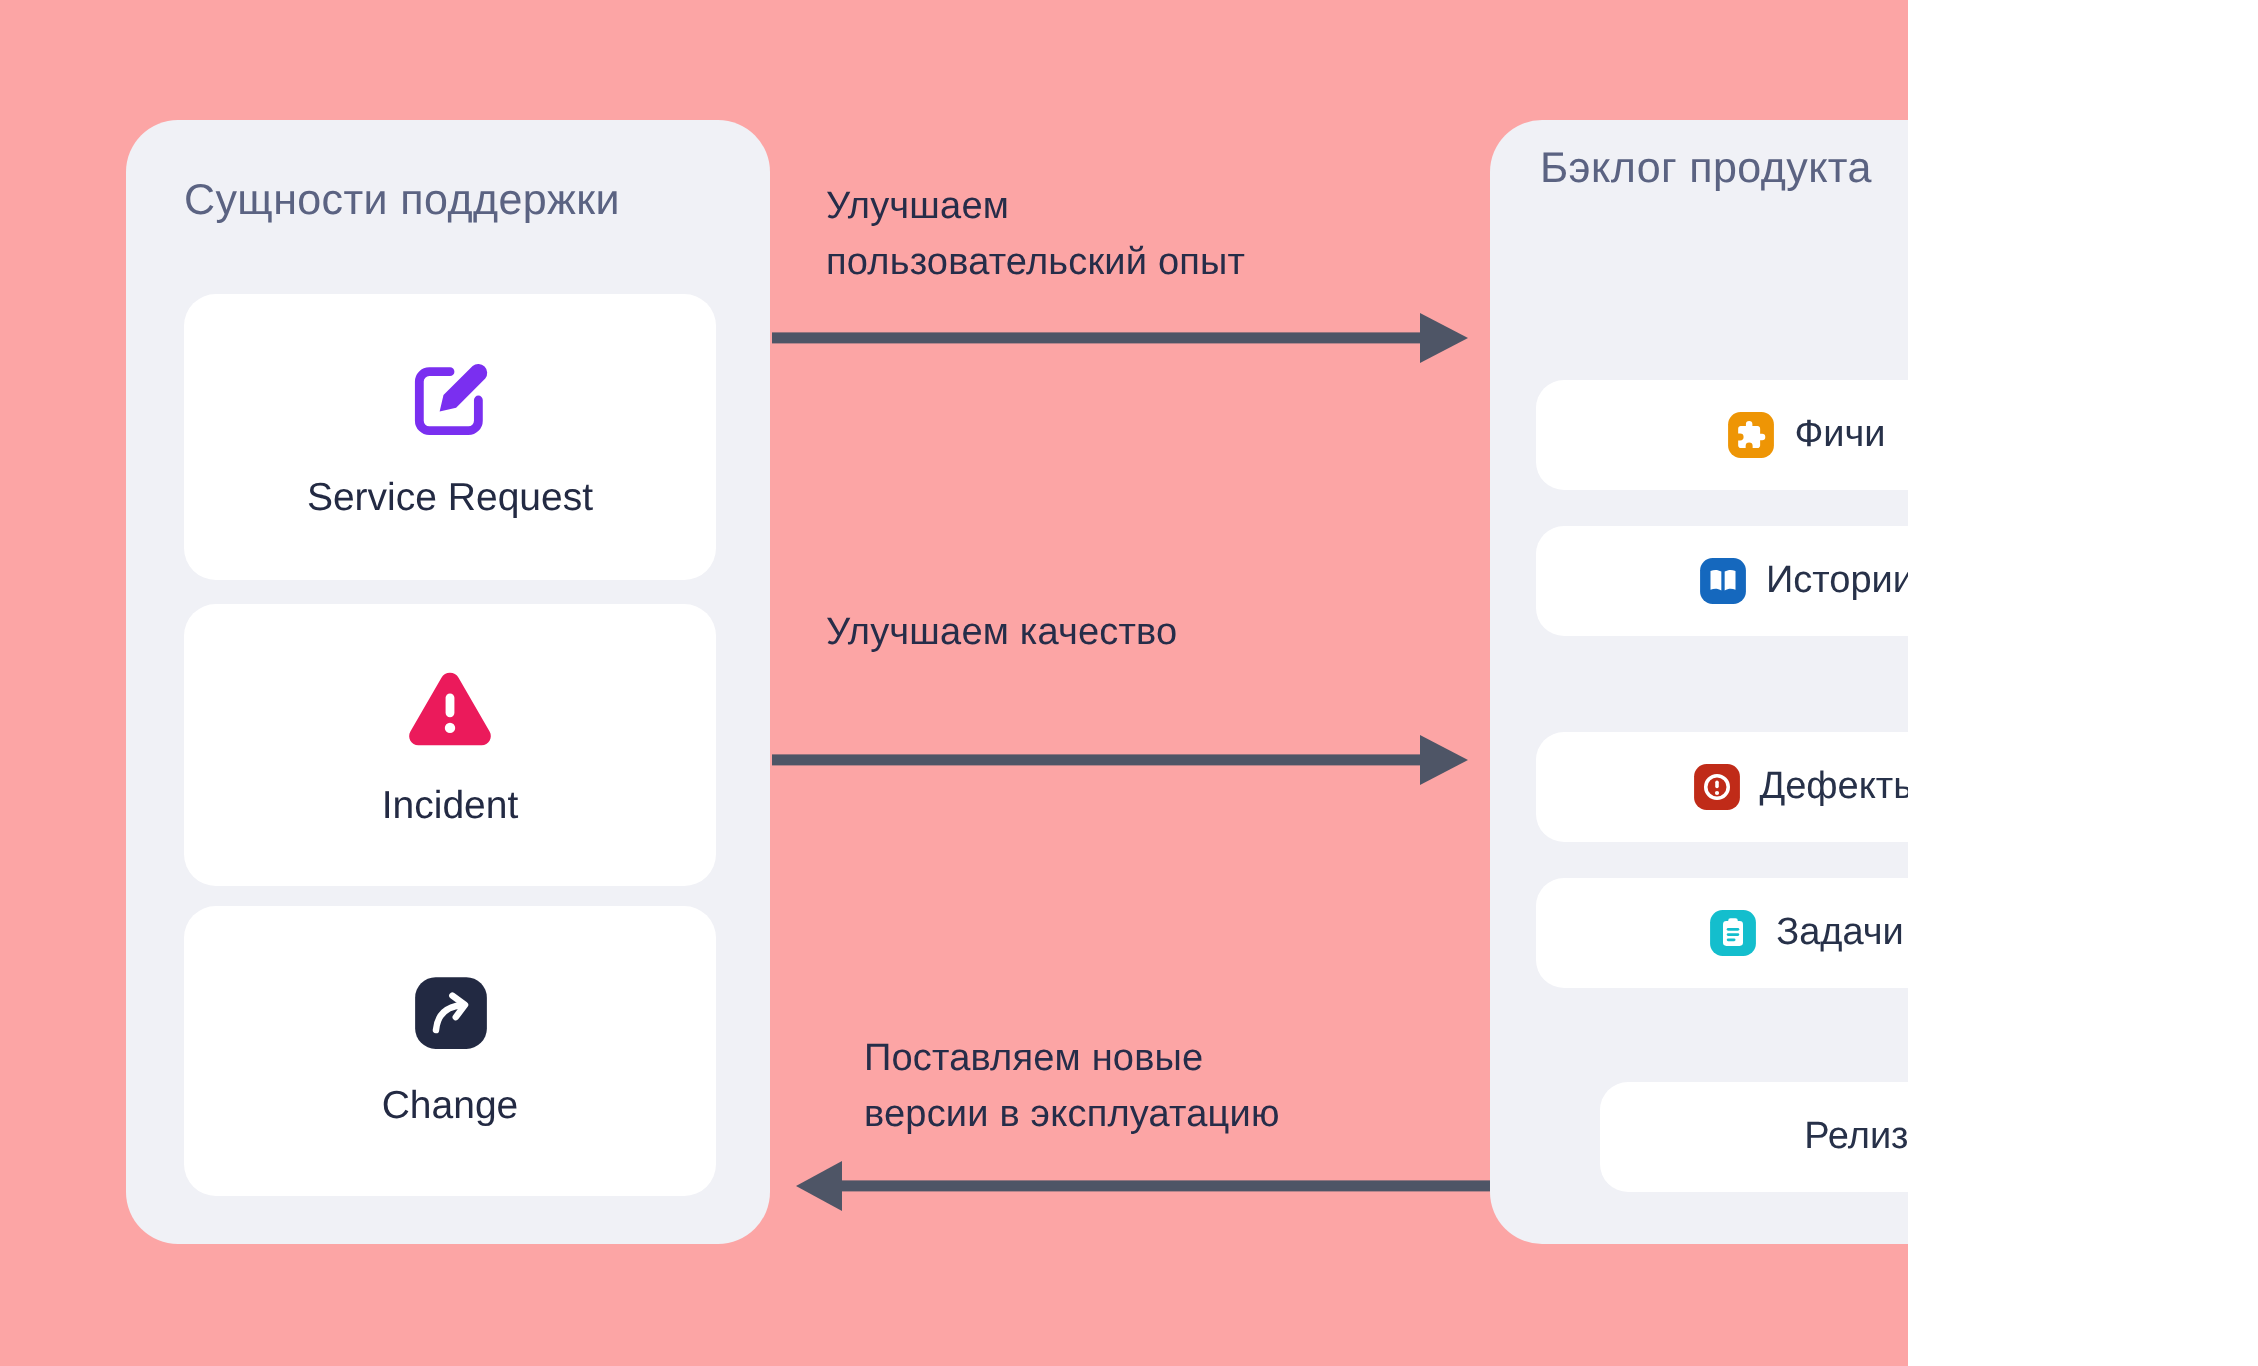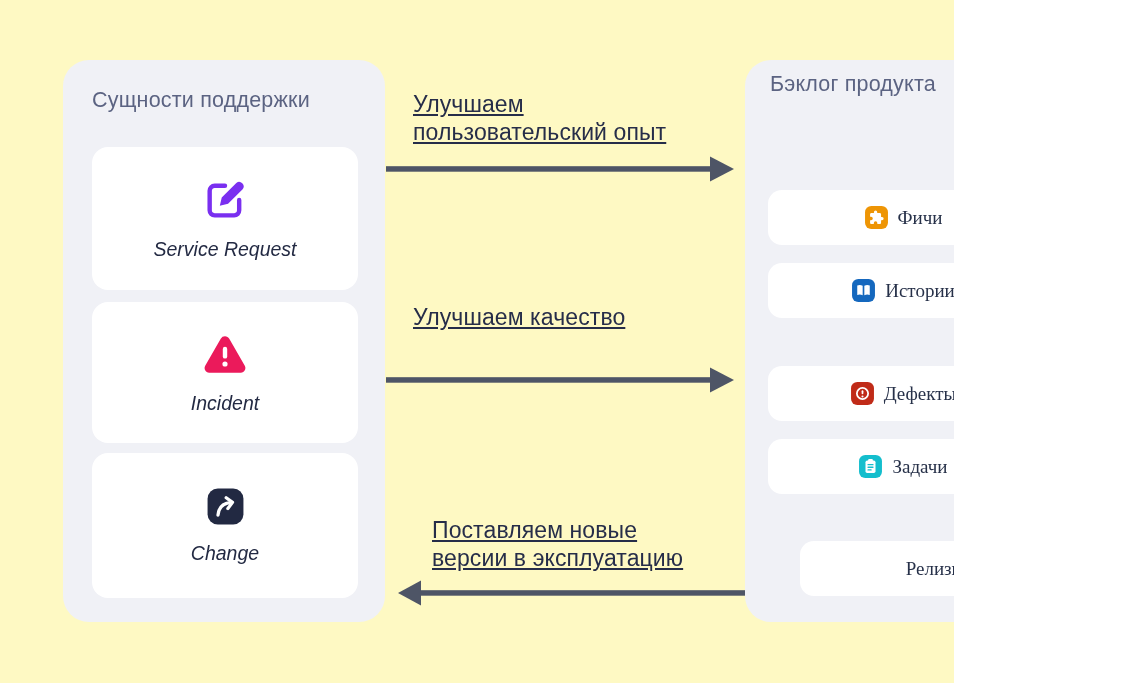--- a/index.html
+++ b/index.html
@@ -1,42 +1,42 @@
 <!DOCTYPE html>
 <html><head>
 <meta charset="utf-8">
 <style>
   * { margin:0; padding:0; box-sizing:border-box; }
   html,body { background:#ffffff; }
   body { font-family:"Liberation Sans","DejaVu Sans",sans-serif; }
-  .stage { position:relative; width:954px; height:683px; background:#fef9c3; overflow:hidden; }
+  .stage { position:relative; width:954px; height:683px; background:#fca5a5; overflow:hidden; }
 
   .panel { position:absolute; background:#F0F1F6; border-radius:26px; }
   .panel-left  { left:63px;  top:60px; width:322px; height:562px; }
   .panel-right { left:745px; top:60px; width:317px; height:562px; }
 
   .panel-title { position:absolute; font-size:21.5px; color:#5B6382; letter-spacing:.2px; }
   .panel-title.lt { left:92px;  top:88px; }
   .panel-title.rt { left:770px; top:72px; }
 
   .card { position:absolute; left:92px; width:266px; background:#ffffff; border-radius:16px;
           display:flex; flex-direction:column; align-items:center; justify-content:center; gap:15px; }
   .card-1 { top:147px; height:143px; }
   .card-2 { top:302px; height:141px; }
   .card-3 { top:453px; height:145px; }
-  .card-label { font-size:19.5px; color:#232A43;font-style:italic; }
+  .card-label { font-size:19.5px; color:#232A43; }
   .card-icon { display:block; }
 
   .backlog-item { position:absolute; left:768px; width:270px; height:55px; background:#ffffff;
           border-radius:14px; display:flex; align-items:center; justify-content:center; gap:9px; }
   .bi-1 { top:190px; } .bi-2 { top:263px; } .bi-3 { top:366px; } .bi-4 { top:439px; } .bi-5 { top:541px;margin-left:32px; }
-  .item-label { font-size:19px; color:#273149;font-family:Liberation Serif, serif; }
+  .item-label { font-size:19px; color:#273149; }
   .item-icon { display:block; flex:0 0 auto; }
 
-  .flow-label { position:absolute; font-size:23px; line-height:28px; color:#262D49; letter-spacing:.1px;text-decoration:underline; }
+  .flow-label { position:absolute; font-size:19px; line-height:28px; color:#262D49; letter-spacing:.1px; }
   .fl-1 { left:413px; top:90px; }
   .fl-2 { left:413px; top:303px; }
   .fl-3 { left:432px; top:516px; }
   .flow-label span { display:block; }
 
   .arrow-svg { position:absolute; display:block; }
   .ar-1 { left:386px; top:155px; }
   .ar-2 { left:386px; top:366px; }
   .ar-3 { left:398px; top:579px; }
 </style>

